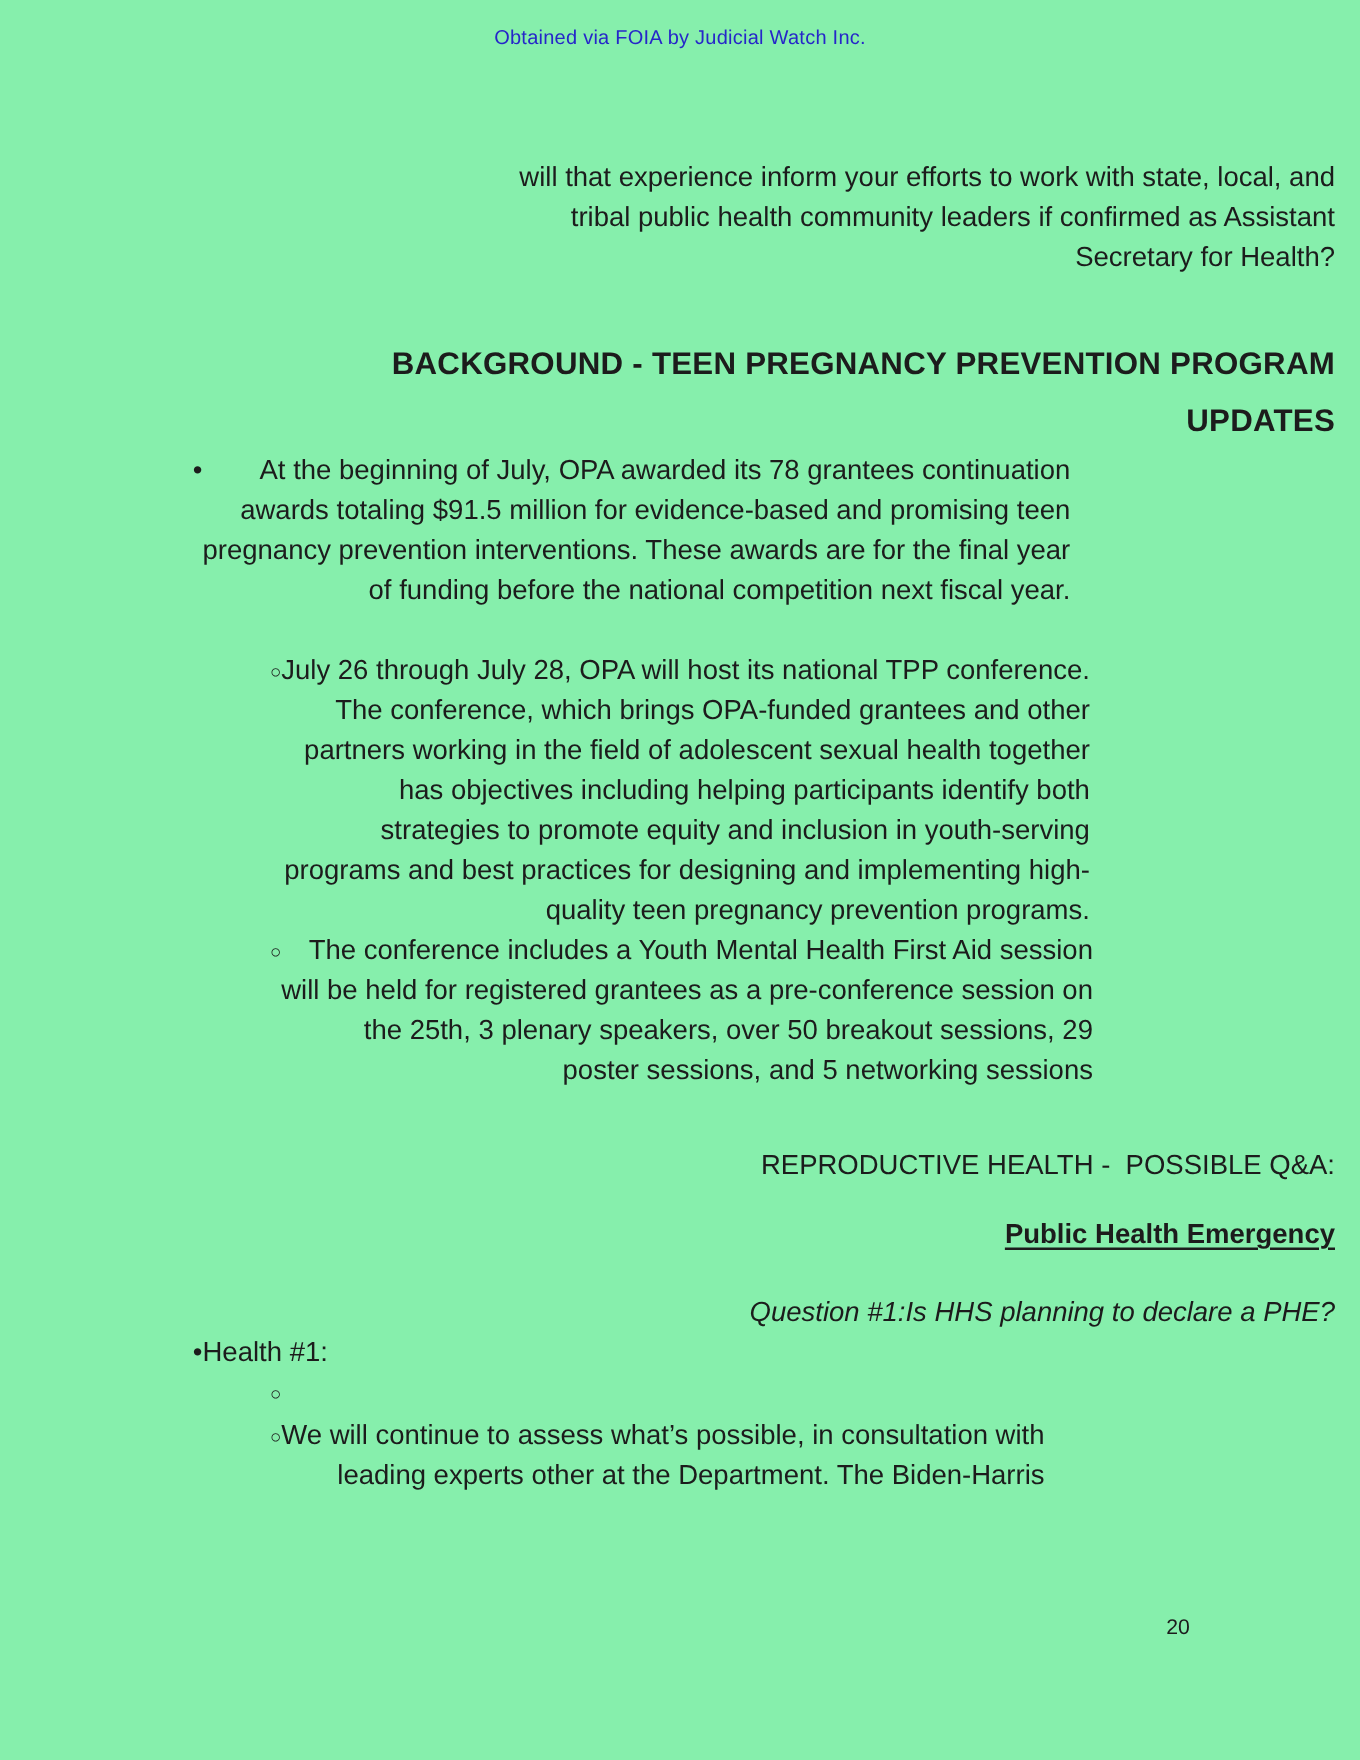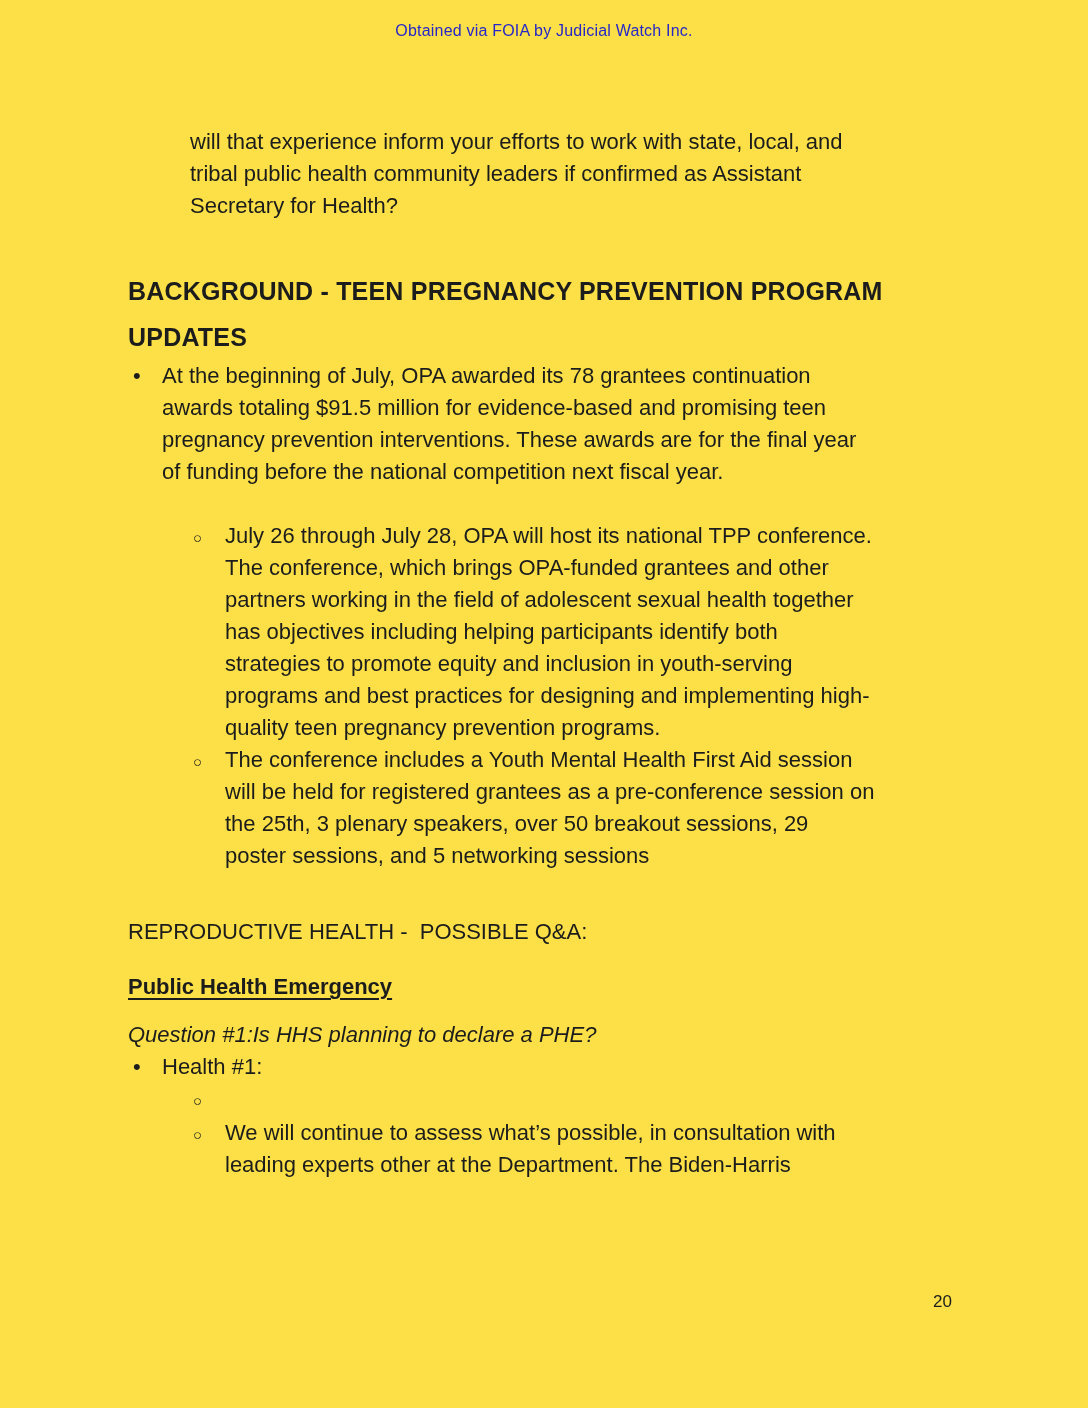--- a/index.html
+++ b/index.html
@@ -1,40 +1,41 @@
 <!DOCTYPE html>
 <html><head>
 <meta charset="utf-8">
 <style>
   html, body { margin: 0; padding: 0; background: #ffffff; }
   .page {
     position: relative;
     width: 1088px;
     height: 1408px;
-    background: #fde047;
+    background: #86efac;
     font-family: "Liberation Sans", sans-serif;
     color: #1c1c1c;
     overflow: hidden;
   }
   .foia-header {
     position: absolute;
     top: 22px;
     left: 0;
     width: 100%;
     text-align: center;
     font-size: 16px;
     letter-spacing: 0.2px;
   }
   .content {
     position: absolute;
     left: 128px;
     top: 0;
     width: 940px;
     font-size: 22px;
     line-height: 32px;
+    text-align: right;
   }
   .lines { white-space: pre-line; }
   .intro { margin: 126px 0 0 62px; }
   .h1 {
     margin-top: 46px;
     font-size: 25px;
     font-weight: bold;
     line-height: 46px;
     letter-spacing: 0.2px;
   }
@@ -50,21 +51,21 @@
     font-weight: bold;
     line-height: 32px;
   }
   .subheading { margin-top: 44px; white-space: pre-wrap; }
   .topic-heading {
     margin-top: 23px;
     font-weight: bold;
     text-decoration: underline;
     text-underline-offset: 4px;
   }
-  .question { margin-top: 16px; font-style: italic; }
+  .question { margin-top: 31px; font-style: italic; }
   .page-number {
     position: absolute;
     top: 1292px;
     left: 933px;
     font-size: 17px;
     line-height: 20px;
   }
 </style>
 </head>
 <body>

